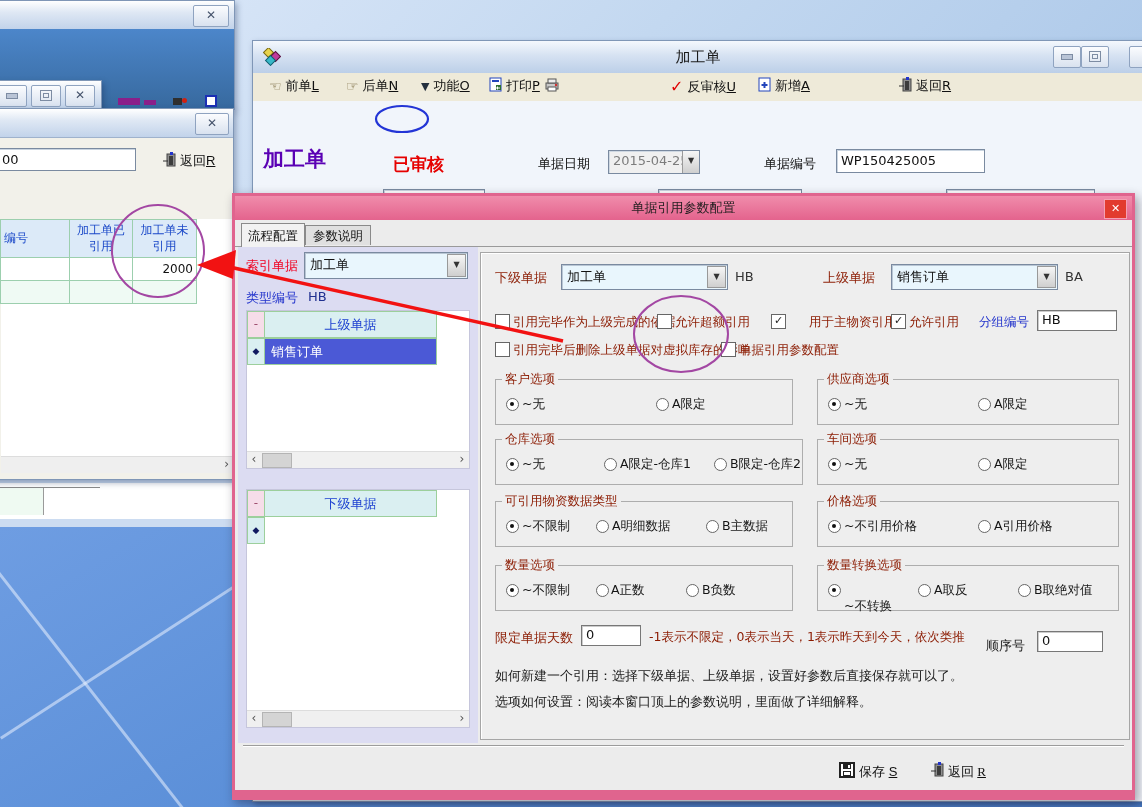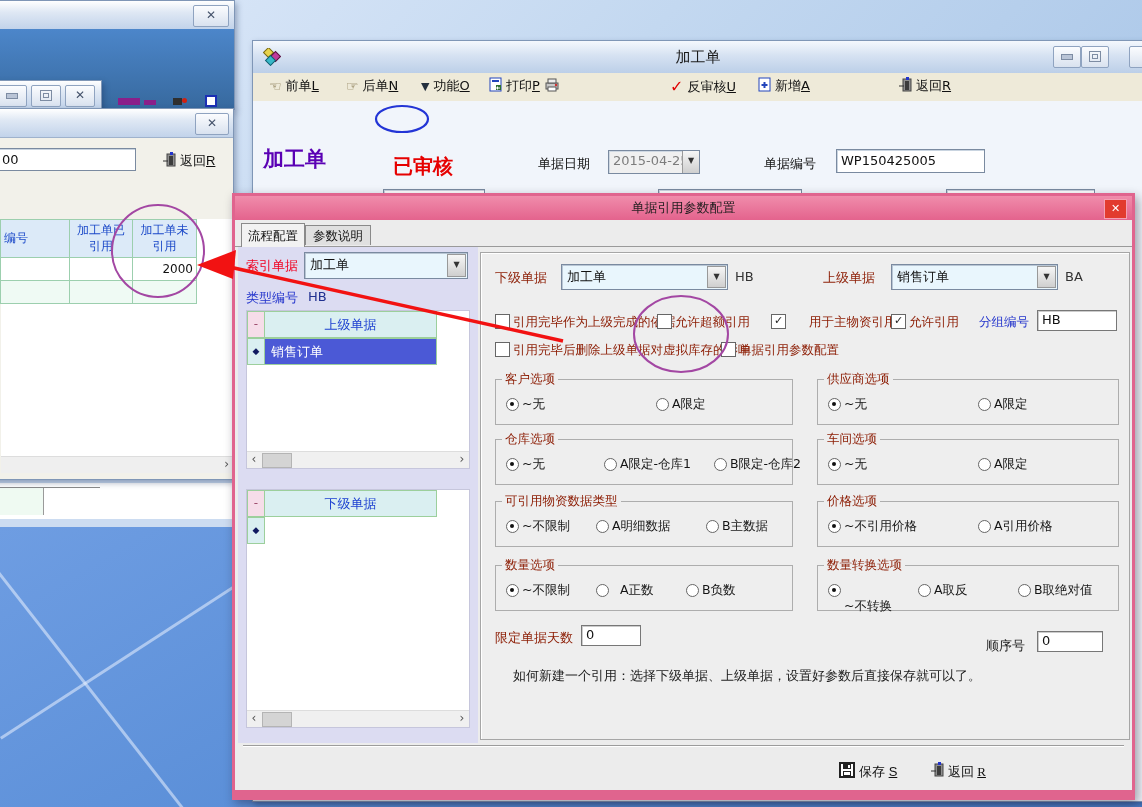--- a/index.html
+++ b/index.html
@@ -223,21 +223,21 @@
             <rect x="7" y="0" width="3" height="3" fill="#2233cc"></rect>
             <path d="M0 9 L5 9" stroke="#333"></path>
           </svg>
       </span>
       <span><span>返回</span><span class="accel">R</span></span>
     </div>
   </div>
 
   <div class="abs" style="left:0;top:60px;right:0;height:700px;background:#f1f5fb;">
     <div class="lbl" style="left:10px;top:44px;font-size:21px;font-weight:bold;color:#5a00b4;">加工单</div>
-    <div class="lbl" style="left:140px;top:52px;color:#e60000;font-size:20px;font-weight:bold;">已审核</div>
+    <div class="lbl" style="left:140px;top:52px;color:#e60000;font-size:17px;font-weight:bold;">已审核</div>
     <div class="lbl" style="left:285px;top:54px;">单据日期</div>
     <div class="combo" style="left:355px;top:49px;width:90px;height:22px;">
       <span class="val">2015-04-25</span>
       <span class="dd"><span>▼</span></span>
     </div>
     <div class="lbl" style="left:511px;top:54px;">单据编号</div>
     <div class="inp" style="left:583px;top:48px;width:139px;height:18px;"><span>WP150425005</span></div>
 
     <div class="lbl blue" style="left:60px;top:94px;">数据来源</div>
     <div class="inp" style="left:130px;top:88px;width:92px;height:18px;"><span>销售订单</span></div>
@@ -343,21 +343,21 @@
       <span class="rlbl" style="left:176px;top:16px;">A限定</span>
     </div>
     <div class="gbox" style="left:336px;top:126px;width:300px;height:44px;">
       <span class="legend">供应商选项</span>
       <span class="radio sel" style="left:10px;top:18px;"></span>
       <span class="rlbl" style="left:26px;top:16px;">~无</span>
       <span class="radio" style="left:160px;top:18px;"></span>
       <span class="rlbl" style="left:176px;top:16px;">A限定</span>
     </div>
 
-    <div class="gbox" style="left:14px;top:186px;width:296px;height:44px;">
+    <div class="gbox" style="left:14px;top:186px;width:296px;height:44px;padding-left:10px;">
       <span class="legend">仓库选项</span>
       <span class="radio sel" style="left:10px;top:18px;"></span>
       <span class="rlbl" style="left:26px;top:16px;">~无</span>
       <span class="radio" style="left:108px;top:18px;"></span>
       <span class="rlbl" style="left:124px;top:16px;">A限定-仓库1</span>
       <span class="radio" style="left:218px;top:18px;"></span>
       <span class="rlbl" style="left:234px;top:16px;">B限定-仓库2</span>
     </div>
     <div class="gbox" style="left:336px;top:186px;width:300px;height:44px;">
       <span class="legend">车间选项</span>
@@ -382,40 +382,42 @@
       <span class="rlbl" style="left:26px;top:16px;">~不引用价格</span>
       <span class="radio" style="left:160px;top:18px;"></span>
       <span class="rlbl" style="left:176px;top:16px;">A引用价格</span>
     </div>
 
     <div class="gbox" style="left:14px;top:312px;width:296px;height:44px;">
       <span class="legend">数量选项</span>
       <span class="radio sel" style="left:10px;top:18px;"></span>
       <span class="rlbl" style="left:26px;top:16px;">~不限制</span>
       <span class="radio" style="left:100px;top:18px;"></span>
-      <span class="rlbl" style="left:124px;top:16px;">A正数</span>
+      <span class="rlbl" style="left:115px;top:16px;">A正数</span>
       <span class="radio" style="left:190px;top:18px;"></span>
       <span class="rlbl" style="left:206px;top:16px;">B负数</span>
     </div>
     <div class="gbox" style="left:336px;top:312px;width:300px;height:44px;">
       <span class="legend">数量转换选项</span>
       <span class="radio sel" style="left:10px;top:18px;"></span>
       <span class="rlbl" style="left:26px;top:32px;">~不转换</span>
       <span class="radio" style="left:100px;top:18px;"></span>
       <span class="rlbl" style="left:116px;top:16px;">A取反</span>
       <span class="radio" style="left:200px;top:18px;"></span>
       <span class="rlbl" style="left:216px;top:16px;">B取绝对值</span>
     </div>
 
     <div class="lbl maroon" style="left:14px;top:376px;">限定单据天数</div>
     <div class="dinp" style="left:100px;top:372px;width:50px;height:17px;"><span>0</span></div>
+    <div class="lbl maroon" style="left:168px;top:376px;font-size:12.5px;white-space:nowrap;">-1表示不限定，0表示当天，1表示昨天到今天，依次类推</div>
     <div class="lbl" style="left:505px;top:384px;color:#222;">顺序号</div>
     <div class="dinp" style="left:556px;top:378px;width:56px;height:17px;"><span>0</span></div>
 
-    <div class="helptxt" style="left:14px;top:414px;margin-left:18px;">如何新建一个引用：选择下级单据、上级单据，设置好参数后直接保存就可以了。</div>
+    <div class="helptxt" style="left:14px;top:414px;">如何新建一个引用：选择下级单据、上级单据，设置好参数后直接保存就可以了。</div>
+    <div class="helptxt" style="left:14px;top:440px;">选项如何设置：阅读本窗口顶上的参数说明，里面做了详细解释。</div>
   </div>
 
   <div id="dlg-footer-sep"></div>
   <button class="flatbtn abs" style="left:598px;top:565px;">
     <span class="icon">
       <svg width="16" height="16">
           <rect x="1" y="1" width="14" height="14" fill="#fff" stroke="#222" stroke-width="2"></rect>
           <rect x="4" y="2" width="8" height="5" fill="#222"></rect>
           <rect x="9" y="3" width="2" height="3" fill="#fff"></rect>
           <rect x="4" y="9" width="8" height="5" fill="#222"></rect>

